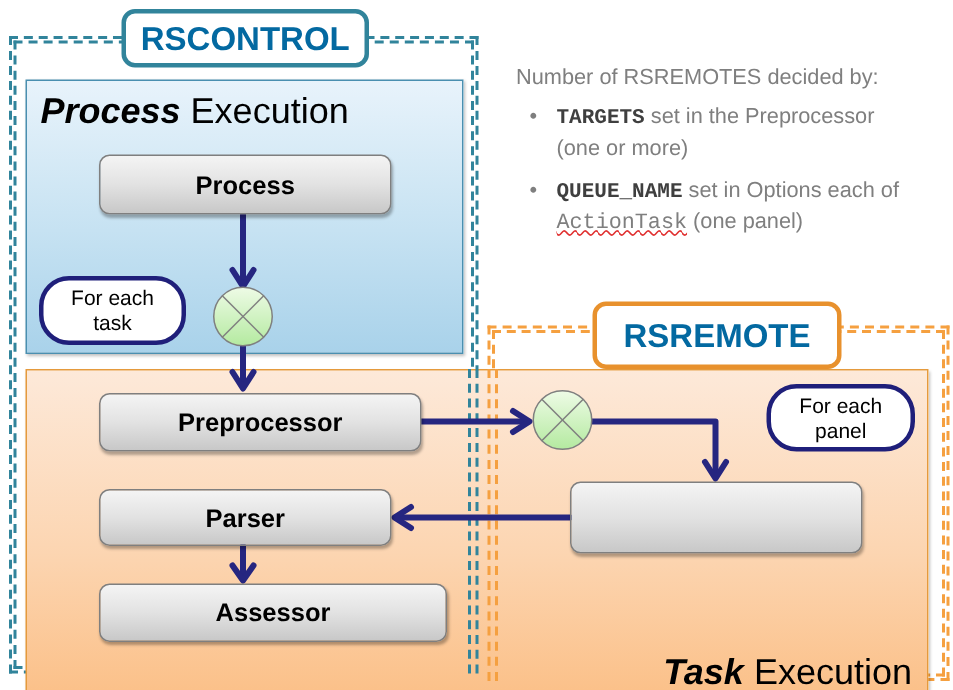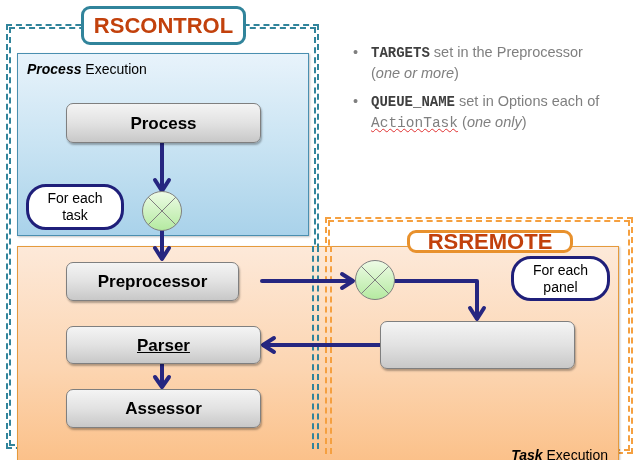--- a/index.html
+++ b/index.html
@@ -21,28 +21,28 @@
     background:linear-gradient(to bottom, #e8f3fb 0%, #c6e2f2 55%, #a9d2ea 100%);
     box-shadow:1px 1px 2px rgba(0,0,0,0.25);
   }
   .panel-orange {
     position:absolute; left:17px; top:246px; width:602px; height:224px; box-sizing:border-box;
     border:1px solid #e59a3c;
     background:linear-gradient(to bottom, #fde9d9 0%, #fcd5b1 55%, #fbbf86 100%);
     box-shadow:1px 1px 2px rgba(0,0,0,0.25);
   }
 
-  .panel-title { position:absolute; font-size:14px; color:#000; white-space:nowrap; }
+  .panel-title { position:absolute; font-size:24px; color:#000; white-space:nowrap; }
   .panel-title b { font-style:italic; font-weight:bold; }
 
   
   .label-box {
     position:absolute; box-sizing:border-box; background:#fff; border-radius:9px;
     display:flex; align-items:center; justify-content:center;
-    font-weight:bold; font-size:22px; color:#c2410c;
+    font-weight:bold; font-size:22px; color:#0369a1;
   }
   .label-blue { border:3px solid #31849b; }
   .label-orange { border:3px solid #e8912d; }
 
   
   .pbox {
     position:absolute; box-sizing:border-box; border:1px solid #7f7f7f; border-radius:7px;
     background:linear-gradient(to bottom, #f4f4f4 0%, #e2e2e2 50%, #c8c8c8 100%);
     box-shadow:1px 2px 2px rgba(0,0,0,0.3);
     display:flex; align-items:center; justify-content:center; text-align:center;
@@ -56,21 +56,21 @@
     font-size:14px; color:#000; line-height:17px;
   }
 
   
   .side-text { position:absolute; left:344px; top:42px; width:290px; color:#7f7f7f; font-size:14.5px; line-height:20px; }
   .side-text .heading { margin-bottom:6px; }
   .side-text ul { margin:0; padding:0; list-style:none; }
   .side-text li { position:relative; padding-left:27px; margin-bottom:8px; }
   .side-text li .bullet { position:absolute; left:9px; top:0; }
   .mono { font-family:"Liberation Mono", monospace; font-weight:bold; color:#3f3f3f; font-size:14px; }
-  .ital { font-style:italic; }
+  .ital { }
   .squiggle { text-decoration:underline wavy #e03030; text-decoration-thickness:1px;font-family:Liberation Mono, monospace; }
 
   svg.overlay { position:absolute; left:0; top:0; width:635px; height:460px; overflow:visible; pointer-events:none; }
 </style>
 </head>
 <body>
 
 <div class="dbl-dash blue-dash" style="left:6px; top:24px; width:313px; height:425px;">
   <div class="outer"></div>
   <div class="inner"></div>
@@ -92,34 +92,35 @@
     <b>Task</b><span> Execution</span>
   </div>
 </div>
 
 <div class="abs" style="left:312px; top:246px; width:7px; height:203px; box-sizing:border-box; border-left:2px dashed #31849b; border-right:2px dashed #31849b;"></div>
 <div class="abs" style="left:325px; top:246px; width:7px; height:208px; box-sizing:border-box; border-left:2px dashed #f5a040; border-right:2px dashed #f5a040;"></div>
 
 <div class="label-box label-blue" style="left:81px; top:6px; width:165px; height:39px;">
   <span>RSCONTROL</span>
 </div>
-<div class="label-box label-orange" style="left:407px; top:201px; width:166px; height:23px;margin-top:29px;">
+<div class="label-box label-orange" style="left:395px; top:201px; width:166px; height:45px;">
   <span>RSREMOTE</span>
 </div>
 
 <div class="side-text">
+  <div class="heading">Number of RSREMOTES decided by:</div>
   <ul>
     <li>
       <span class="bullet">•</span>
       <span class="mono">TARGETS</span><span> set in the Preprocessor</span><br>
       <span>(</span><span class="ital">one or more</span><span>)</span>
     </li>
     <li>
       <span class="bullet">•</span>
-      <span class="mono">QUEUE_NAME</span><span> set in Options each of </span><span class="squiggle">ActionTask</span><span> (</span><span class="ital">one only</span><span>)</span>
+      <span class="mono">QUEUE_NAME</span><span> set in Options each of </span><span class="squiggle">ActionTask</span><span> (</span><span class="ital">one panel</span><span>)</span>
     </li>
   </ul>
 </div>
 
 <svg class="overlay" viewBox="0 0 635 460">
   <defs>
     <linearGradient id="mergeGrad" x1="0" y1="0" x2="0" y2="1">
       <stop offset="0" stop-color="#eefbe6"></stop>
       <stop offset="1" stop-color="#b4eaa0"></stop>
     </linearGradient>
@@ -154,27 +155,27 @@
   <g>
     <circle cx="375" cy="280" r="19.5" fill="url(#mergeGrad)" stroke="#7f7f7f" stroke-width="1"></circle>
     <line x1="361.2" y1="266.2" x2="388.8" y2="293.8" stroke="#7f7f7f" stroke-width="1"></line>
     <line x1="388.8" y1="266.2" x2="361.2" y2="293.8" stroke="#7f7f7f" stroke-width="1"></line>
   </g>
 </svg>
 
 <div class="pbox" style="left:66px; top:103px; width:195px; height:40px;">
   <span>Process</span>
 </div>
-<div class="pbox" style="left:66px; top:262px; width:173px; height:39px;">
+<div class="pbox" style="left:66px; top:262px; width:215px; height:39px;">
   <span>Preprocessor</span>
 </div>
-<div class="pbox" style="left:66px; top:326px; width:195px; height:38px;text-decoration:underline;">
+<div class="pbox" style="left:66px; top:326px; width:195px; height:38px;">
   <span>Parser</span>
 </div>
-<div class="pbox" style="left:66px; top:389px; width:195px; height:39px;">
+<div class="pbox" style="left:66px; top:389px; width:232px; height:39px;">
   <span>Assessor</span>
 </div>
 <div class="pbox" style="left:380px; top:321px; width:195px; height:48px;">
   <span>
     <br>
   </span>
 </div>
 
 <div class="note" style="left:26px; top:184px; width:98px; height:46px;">
   <span>

